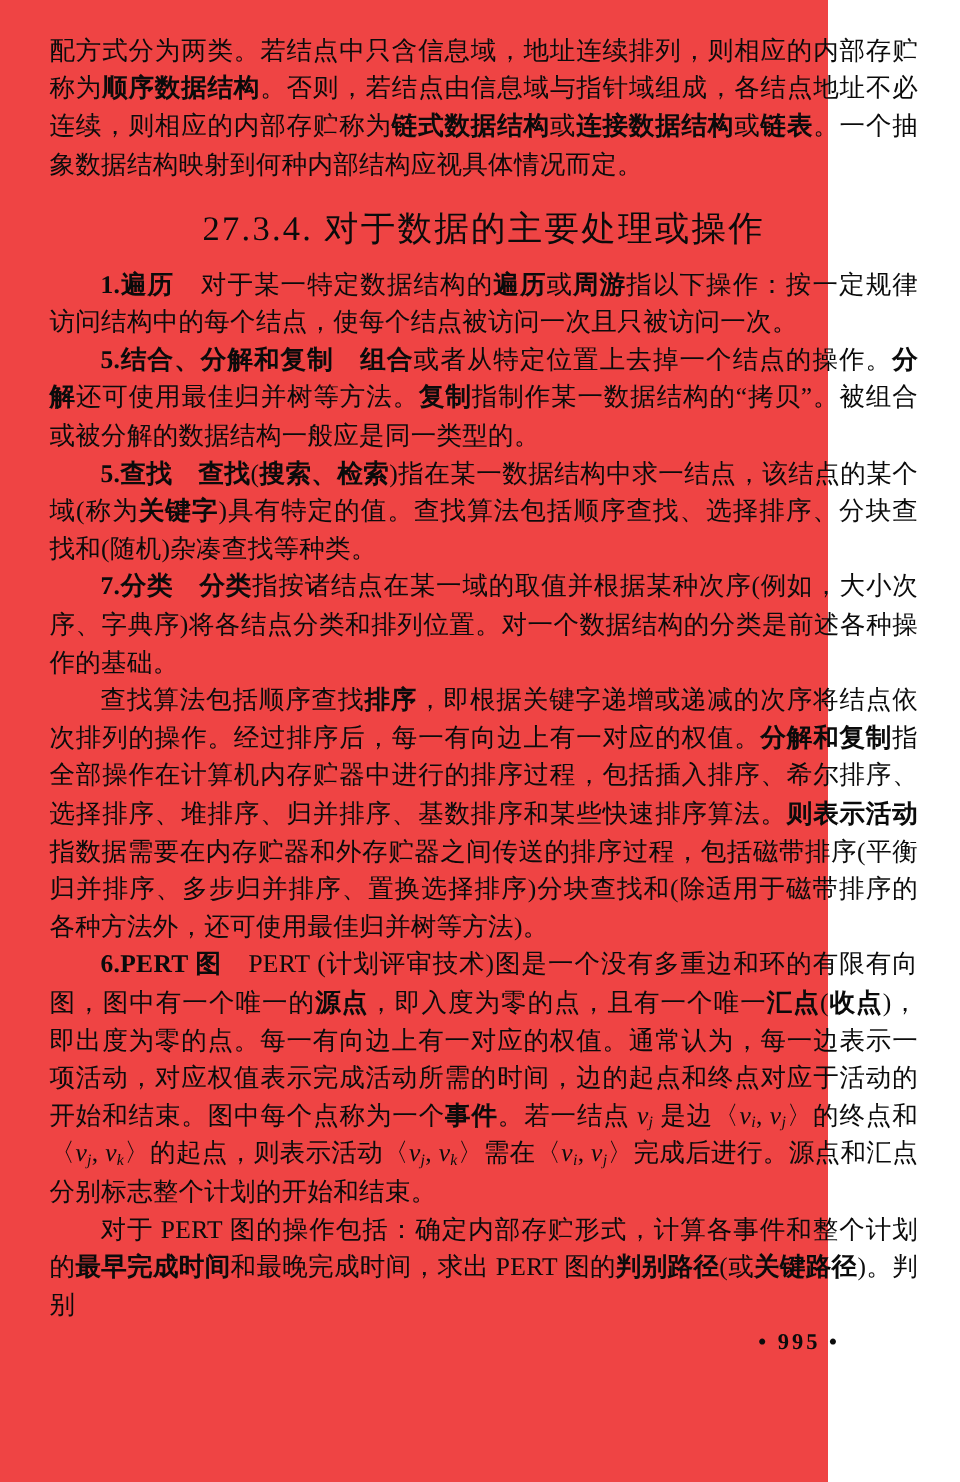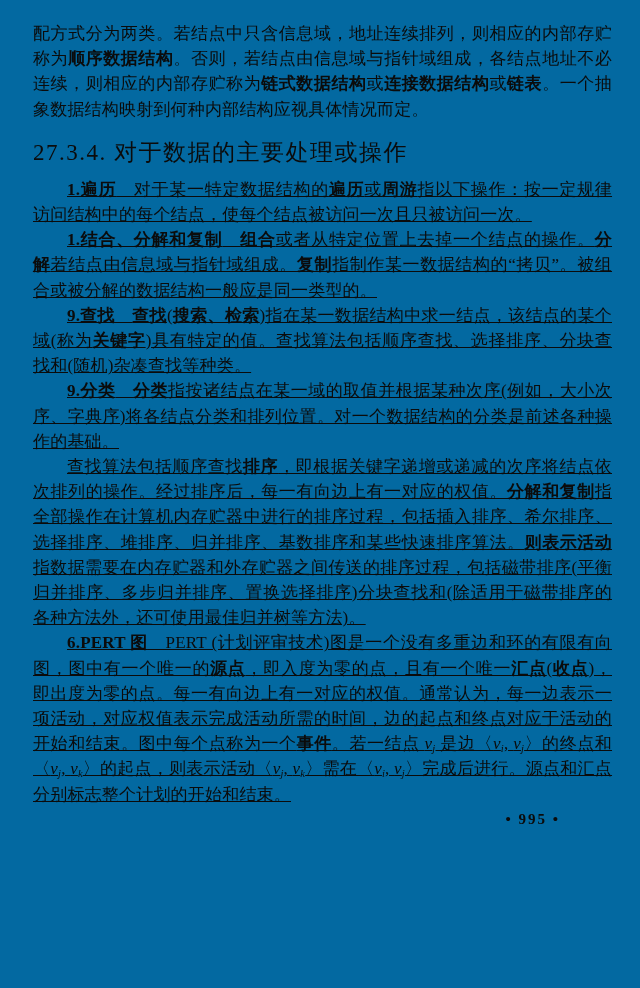--- a/index.html
+++ b/index.html
@@ -9,41 +9,41 @@
   }
   body {
     width: 640px;
     height: 988px;
     overflow: hidden;
     font-family: "Liberation Serif", "DejaVu Serif", serif;
     color: #0b0b0b;
   }
   .scan-page {
     box-sizing: border-box;
-    width: 640px;
+    width: 552px;
     height: 988px;
     padding: 21px 40px 0 33px;
-    background: #0369a1;
+    background: #ef4444;
   }
   .text-body { width: 579px; }
   .para {
     margin: 0;
     font-size: 17px;
     line-height: 25.2px;
     text-align: justify;
     letter-spacing: 0.2px;
   }
-  .para.indent { text-indent: 2em; text-decoration: underline; }
+  .para.indent { text-indent: 2em; }
   .heading {
     margin: 16px 0 9px 0;
     font-size: 23px;
     line-height: 30px;
     font-weight: normal;
     letter-spacing: 1.5px;
-    text-align: left;
+    text-align: center;
   }
   .bold { font-weight: bold; }
   .italic { font-style: italic; }
   sub {
     font-size: 0.62em;
     line-height: 0;
     vertical-align: -0.25em;
   }
   .page-footer {
     width: 579px;
@@ -60,22 +60,23 @@
 </style>
 </head>
 <body>
 
 <div class="scan-page">
   <div class="text-body">
 
   <p class="para"><span>配方式分为两类。若结点中只含信息域，地址连续排列，则相应的内部存贮称为</span><span class="bold">顺序数据结构</span><span>。否则，若结点由信息域与指针域组成，各结点地址不必连续，则相应的内部存贮称为</span><span class="bold">链式数据结构</span><span>或</span><span class="bold">连接数据结构</span><span>或</span><span class="bold">链表</span><span>。一个抽象数据结构映射到何种内部结构应视具体情况而定。</span></p>
       <h2 class="heading"><span>27.3.4. 对于数据的主要处理或操作</span></h2>
       <p class="para indent"><span class="bold">1.遍历</span><span>　对于某一特定数据结构的</span><span class="bold">遍历</span><span>或</span><span class="bold">周游</span><span>指以下操作：按一定规律访问结构中的每个结点，使每个结点被访问一次且只被访问一次。</span></p>
-      <p class="para indent"><span class="bold">1.结合、分解和复制</span><span>　</span><span class="bold">组合</span><span>或者从特定位置上去掉一个结点的操作。</span><span class="bold">分解</span><span>若结点由信息域与指针域组成。</span><span class="bold">复制</span><span>指制作某一数据结构的“拷贝”。被组合或被分解的数据结构一般应是同一类型的。</span></p>
-      <p class="para indent"><span class="bold">9.查找</span><span>　</span><span class="bold">查找</span><span>(</span><span class="bold">搜索、检索</span><span>)指在某一数据结构中求一结点，该结点的某个域(称为</span><span class="bold">关键字</span><span>)具有特定的值。查找算法包括顺序查找、选择排序、分块查找和(随机)杂凑查找等种类。</span></p>
-      <p class="para indent"><span class="bold">9.分类</span><span>　</span><span class="bold">分类</span><span>指按诸结点在某一域的取值并根据某种次序(例如，大小次序、字典序)将各结点分类和排列位置。对一个数据结构的分类是前述各种操作的基础。</span></p>
+      <p class="para indent"><span class="bold">5.结合、分解和复制</span><span>　</span><span class="bold">组合</span><span>或者从特定位置上去掉一个结点的操作。</span><span class="bold">分解</span><span>还可使用最佳归并树等方法。</span><span class="bold">复制</span><span>指制作某一数据结构的“拷贝”。被组合或被分解的数据结构一般应是同一类型的。</span></p>
+      <p class="para indent"><span class="bold">5.查找</span><span>　</span><span class="bold">查找</span><span>(</span><span class="bold">搜索、检索</span><span>)指在某一数据结构中求一结点，该结点的某个域(称为</span><span class="bold">关键字</span><span>)具有特定的值。查找算法包括顺序查找、选择排序、分块查找和(随机)杂凑查找等种类。</span></p>
+      <p class="para indent"><span class="bold">7.分类</span><span>　</span><span class="bold">分类</span><span>指按诸结点在某一域的取值并根据某种次序(例如，大小次序、字典序)将各结点分类和排列位置。对一个数据结构的分类是前述各种操作的基础。</span></p>
       <p class="para indent"><span>查找算法包括顺序查找</span><span class="bold">排序</span><span>，即根据关键字递增或递减的次序将结点依次排列的操作。经过排序后，每一有向边上有一对应的权值。</span><span class="bold">分解和复制</span><span>指全部操作在计算机内存贮器中进行的排序过程，包括插入排序、希尔排序、选择排序、堆排序、归并排序、基数排序和某些快速排序算法。</span><span class="bold">则表示活动</span><span>指数据需要在内存贮器和外存贮器之间传送的排序过程，包括磁带排序(平衡归并排序、多步归并排序、置换选择排序)分块查找和(除适用于磁带排序的各种方法外，还可使用最佳归并树等方法)。</span></p>
       <p class="para indent"><span class="bold">6.PERT 图</span><span>　PERT (计划评审技术)图是一个没有多重边和环的有限有向图，图中有一个唯一的</span><span class="bold">源点</span><span>，即入度为零的点，且有一个唯一</span><span class="bold">汇点</span><span>(</span><span class="bold">收点</span><span>)，即出度为零的点。每一有向边上有一对应的权值。通常认为，每一边表示一项活动，对应权值表示完成活动所需的时间，边的起点和终点对应于活动的开始和结束。图中每个点称为一个</span><span class="bold">事件</span><span>。若一结点 </span><span class="italic">v</span><sub class="italic">j</sub><span> 是边〈</span><span class="italic">v</span><sub class="italic">i</sub><span>, </span><span class="italic">v</span><sub class="italic">j</sub><span>〉的终点和〈</span><span class="italic">v</span><sub class="italic">j</sub><span>, </span><span class="italic">v</span><sub class="italic">k</sub><span>〉的起点，则表示活动〈</span><span class="italic">v</span><sub class="italic">j</sub><span>, </span><span class="italic">v</span><sub class="italic">k</sub><span>〉需在〈</span><span class="italic">v</span><sub class="italic">i</sub><span>, </span><span class="italic">v</span><sub class="italic">j</sub><span>〉完成后进行。源点和汇点分别标志整个计划的开始和结束。</span></p>
+      <p class="para indent"><span>对于 PERT 图的操作包括：确定内部存贮形式，计算各事件和整个计划的</span><span class="bold">最早完成时间</span><span>和最晚完成时间，求出 PERT 图的</span><span class="bold">判别路径</span><span>(或</span><span class="bold">关键路径</span><span>)。判别</span></p>
     </div>
   <div class="page-footer">
     <span class="page-number">• 995 •</span>
   </div>
 </div>
 
 </body></html>

